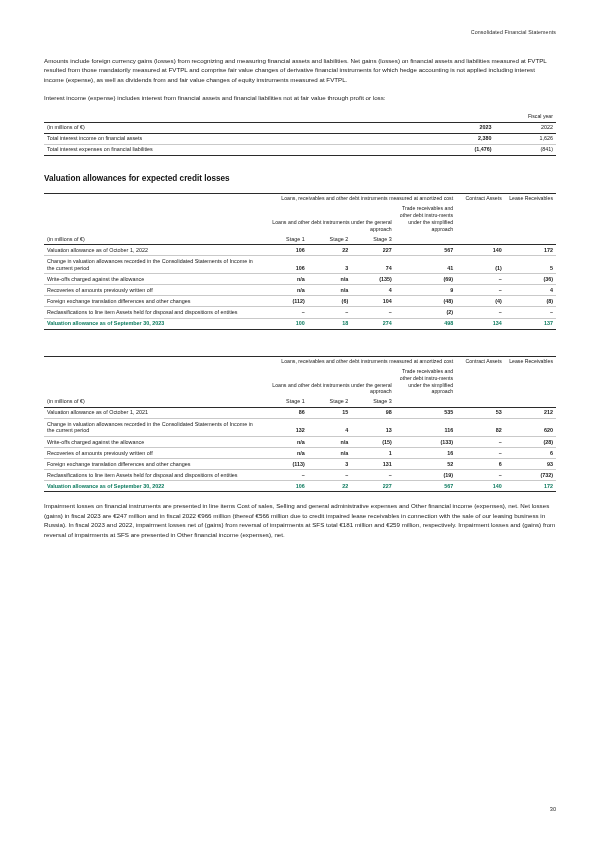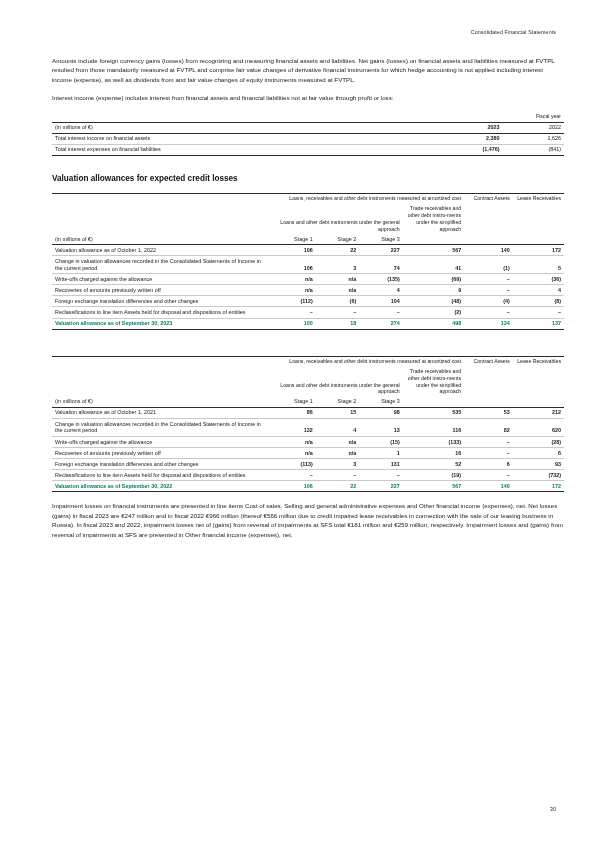--- a/index.html
+++ b/index.html
@@ -22,21 +22,21 @@
   .header {
     position: absolute;
     top: 29px;
     right: 44px;
     font-size: 5.3px;
     color: #2b2b2b;
     letter-spacing: 0.1px;
   }
   .content {
     position: absolute;
-    left: 52px;
+    left: 44px;
     top: 56px;
     width: 512px;
   }
   p.para {
     font-size: 6.2px;
     line-height: 1.52;
     margin: 0 0 9px 0;
     text-align: left;
     color: #1a1a1a;
   }

